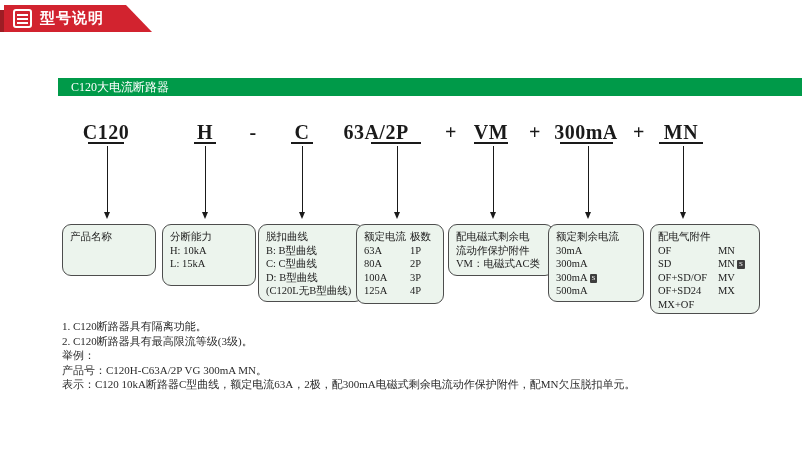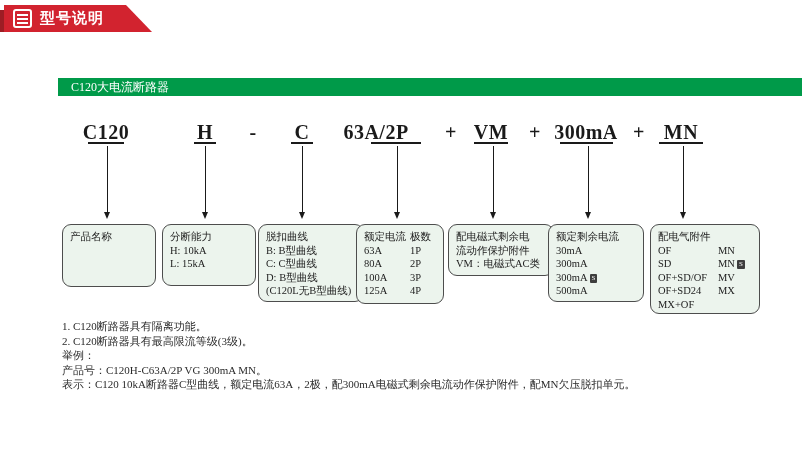--- a/index.html
+++ b/index.html
@@ -90,21 +90,21 @@
   <div class="ul" style="left:659px;width:44px"></div>
 
   <div class="arrow" style="left:107px"></div>
   <div class="arrow" style="left:205px"></div>
   <div class="arrow" style="left:302px"></div>
   <div class="arrow" style="left:397px"></div>
   <div class="arrow" style="left:493px"></div>
   <div class="arrow" style="left:588px"></div>
   <div class="arrow" style="left:683px"></div>
 
-  <div class="gbox" style="left:62px;width:94px;height:63px">
+  <div class="gbox" style="left:62px;width:94px;height:52px">
     <div>产品名称</div>
   </div>
 
   <div class="gbox" style="left:162px;width:94px;height:62px">
     <div>分断能力</div>
     <div>H: 10kA</div>
     <div>L: 15kA</div>
   </div>
 
   <div class="gbox" style="left:258px;width:106px;height:78px">

